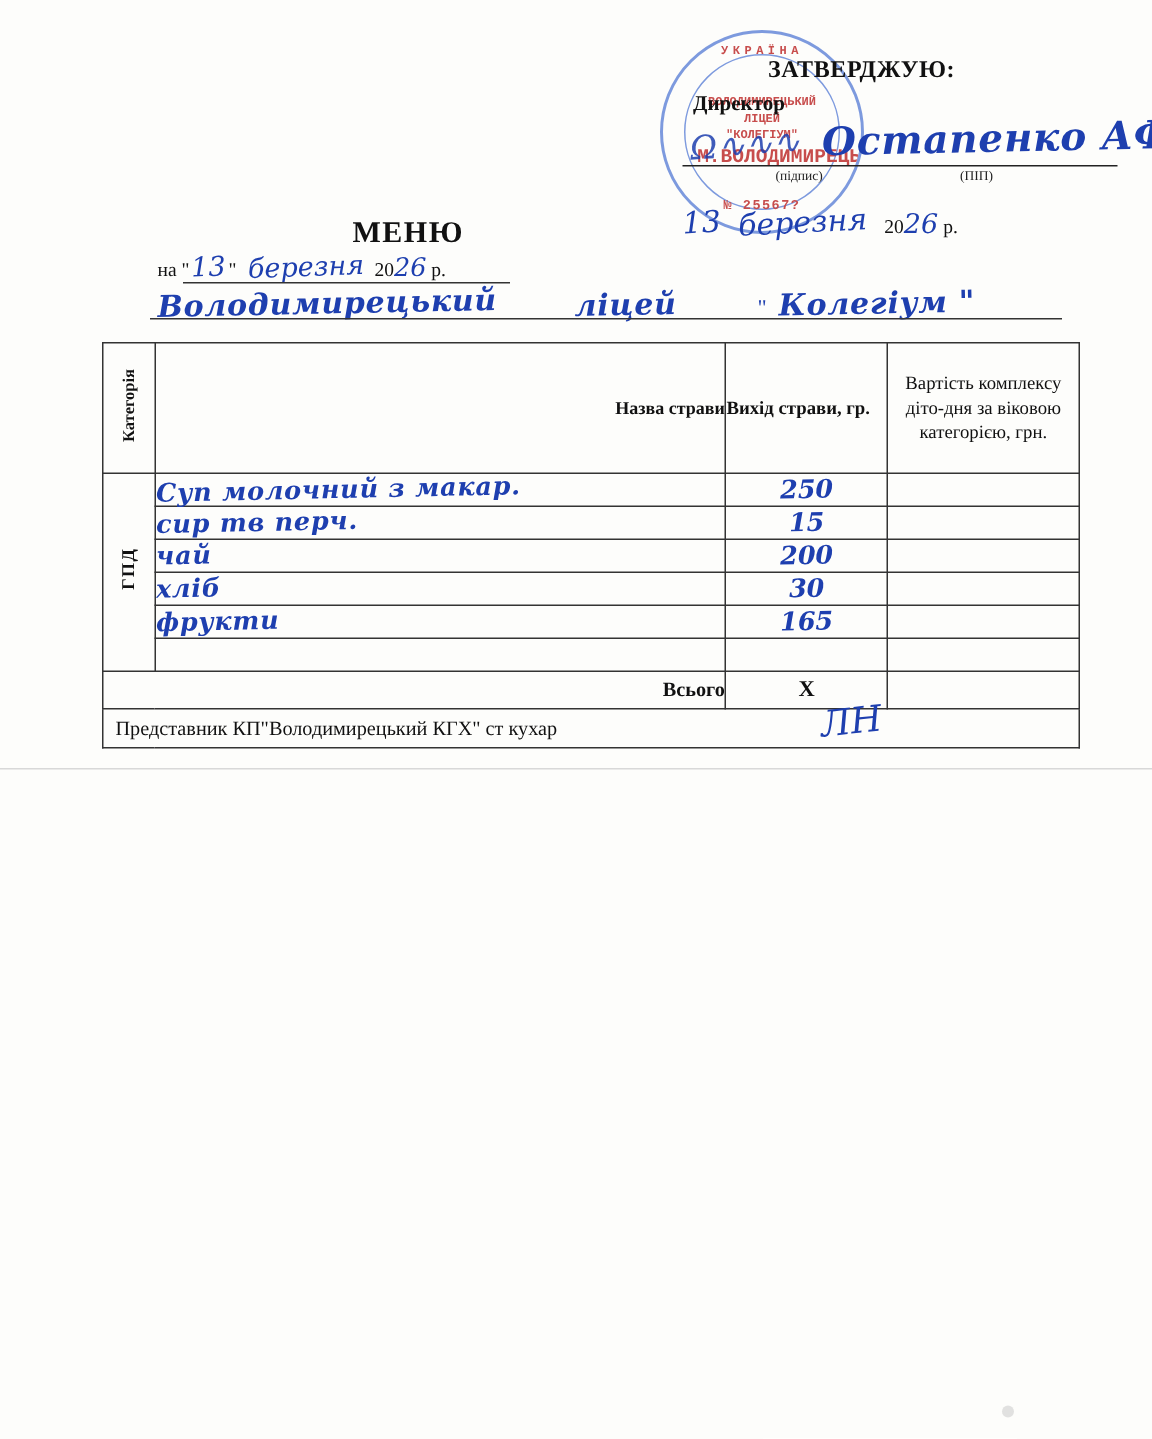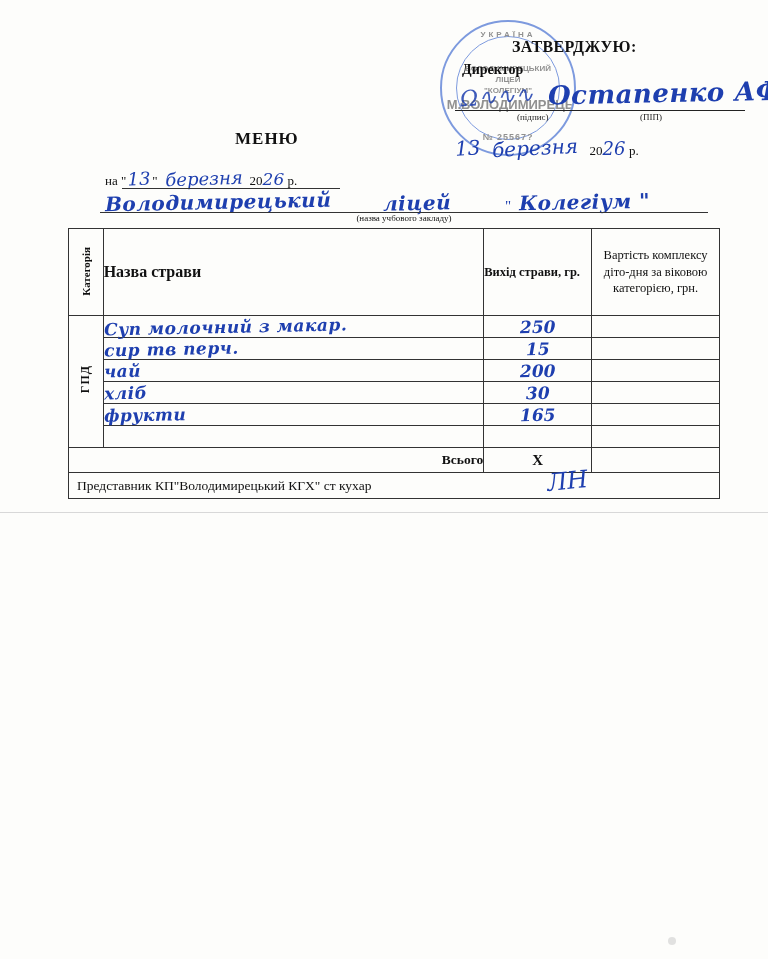--- a/index.html
+++ b/index.html
@@ -137,22 +137,22 @@
   
   .stamp {
     position: absolute;
     left: 440px;
     top: 20px;
     width: 132px;
     height: 132px;
     border: 2px solid #5a7fd6;
     border-radius: 50%;
     opacity: .78;
-    color: #737373;
-    font-family: Liberation Sans, sans-serif;
+    color: #b91c1c;
+    font-family: Liberation Mono, monospace;
     overflow: hidden;
   }
   .stamp .inner {
     position: absolute;
     left: 14px;
     top: 14px;
     right: 14px;
     bottom: 14px;
     border: 1.5px solid #5a7fd6;
     border-radius: 50%;
@@ -211,22 +211,22 @@
     text-align: center;
     font-size: 9px;
     font-weight: bold;
     letter-spacing: 1px;
   }
 
   
   .menu-title {
     position: absolute;
     left: 235px;
-    top: 129px;
-    font-size: 17px;
+    top: 144px;
+    font-size: 20px;
     font-weight: bold;
     letter-spacing: 1px;
   }
   .menu-date-row {
     position: absolute;
     left: 105px;
     top: 168px;
     width: 260px;
     font-size: 13px;
   }
@@ -329,23 +329,23 @@
     font-size: 11px;
   }
   .th-cat .vert {
     writing-mode: vertical-rl;
     transform: rotate(180deg);
     display: inline-block;
     padding: 10px 0;
   }
   .th-name {
     width: 382px;
-    text-align: left;
-    font-weight: bold;
-    font-size: 16px;
+    text-align: right;
+    font-weight: bold;
+    font-size: 12px;
     height: 86px;
   }
   .th-out {
     width: 108px;
     font-weight: bold;
     font-size: 12.5px;
     padding: 4px 6px;
     line-height: 1.35;
     text-align: left;
     vertical-align: middle;
@@ -482,21 +482,20 @@
   </div>
   <div class="menu-date-underline"></div>
 
   <div class="school-line">
     <span class="school-name hand">Володимирецький</span>
     <span class="school-type hand">ліцей</span>
     <span class="school-quote-open">"</span>
     <span class="school-alias hand">Колегіум "</span>
   </div>
   <div class="school-underline"></div>
-  <div class="school-caption print">(назва учбового закладу)</div>
 
   <table class="tbl">
     <tbody>
         <tr>
       <td class="th-cat">
         <span class="vert">Категорія</span>
       </td>
       <td class="th-name">Назва страви</td>
       <td class="th-out">Вихід страви, гр.</td>
       <td class="th-cost">Вартість комплексу діто-дня за віковою категорією, грн.</td>

